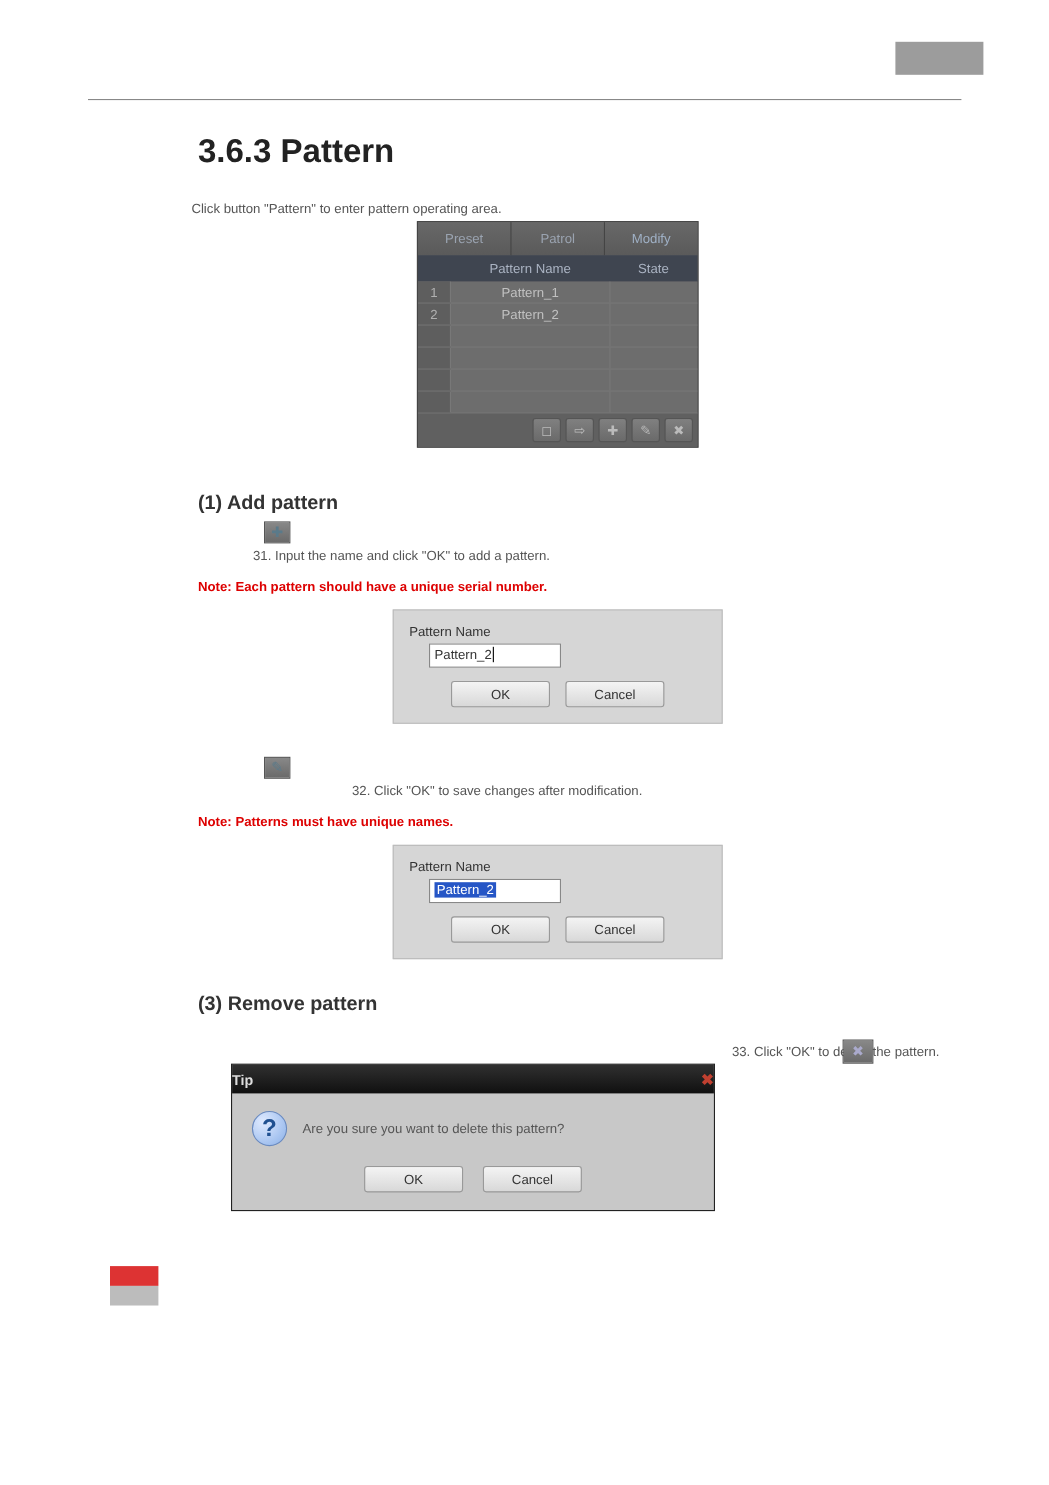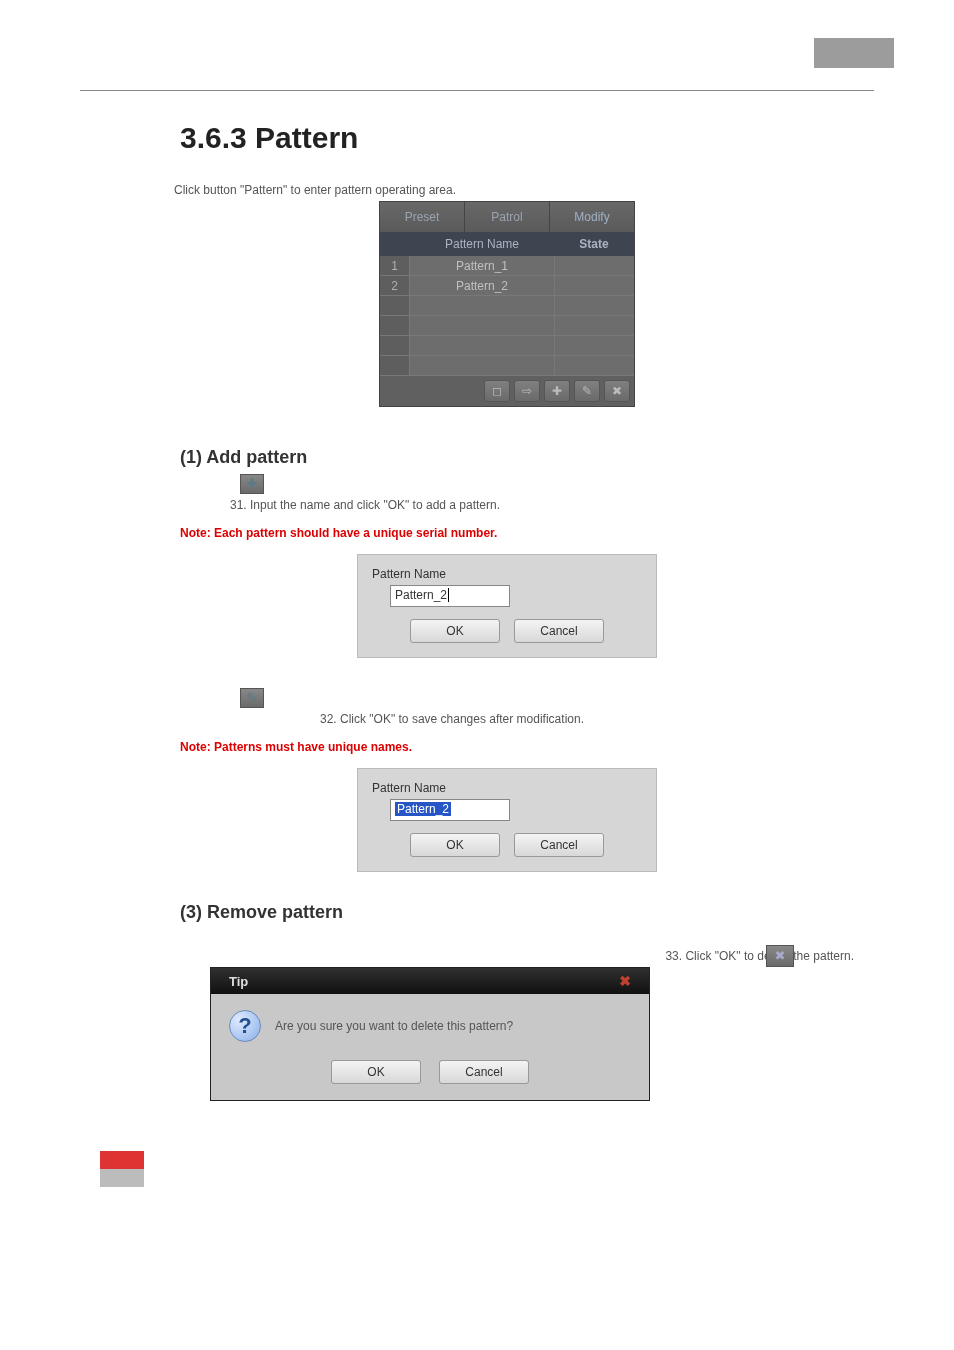--- a/index.html
+++ b/index.html
@@ -69,21 +69,21 @@
   .table-header {
     display: flex;
     height: 24px;
     background: #3f4550;
     color: #aab3c2;
     font-size: 12px;
     line-height: 24px;
   }
   .th-idx { width: 30px; }
   .th-name { flex: 1; text-align: center; }
-  .th-state { width: 80px; text-align: center; font-weight: bold; }
+  .th-state { width: 80px; text-align: center; }
   .table-body {
     background: #6d6d6d;
   }
   .table-row {
     display: flex;
     height: 20px;
     line-height: 20px;
     font-size: 12px;
     color: #b0b0b0;
     border-bottom: 1px solid #787878;
@@ -231,21 +231,21 @@
     border: 1px solid #222;
     background: #c8c8c8;
     font-family: Tahoma, sans-serif;
   }
   .tip-titlebar {
     height: 26px;
     background: linear-gradient(#303030,#101010);
     color: #ddd;
     display: flex;
     align-items: center;
-    padding: 0 18px;
+    padding: 0 0;
     font-size: 13px;
     font-weight: bold;
     justify-content: space-between;
   }
   .tip-close {
     color: #c04030;
     font-weight: bold;
     font-size: 14px;
   }
   .tip-body {

